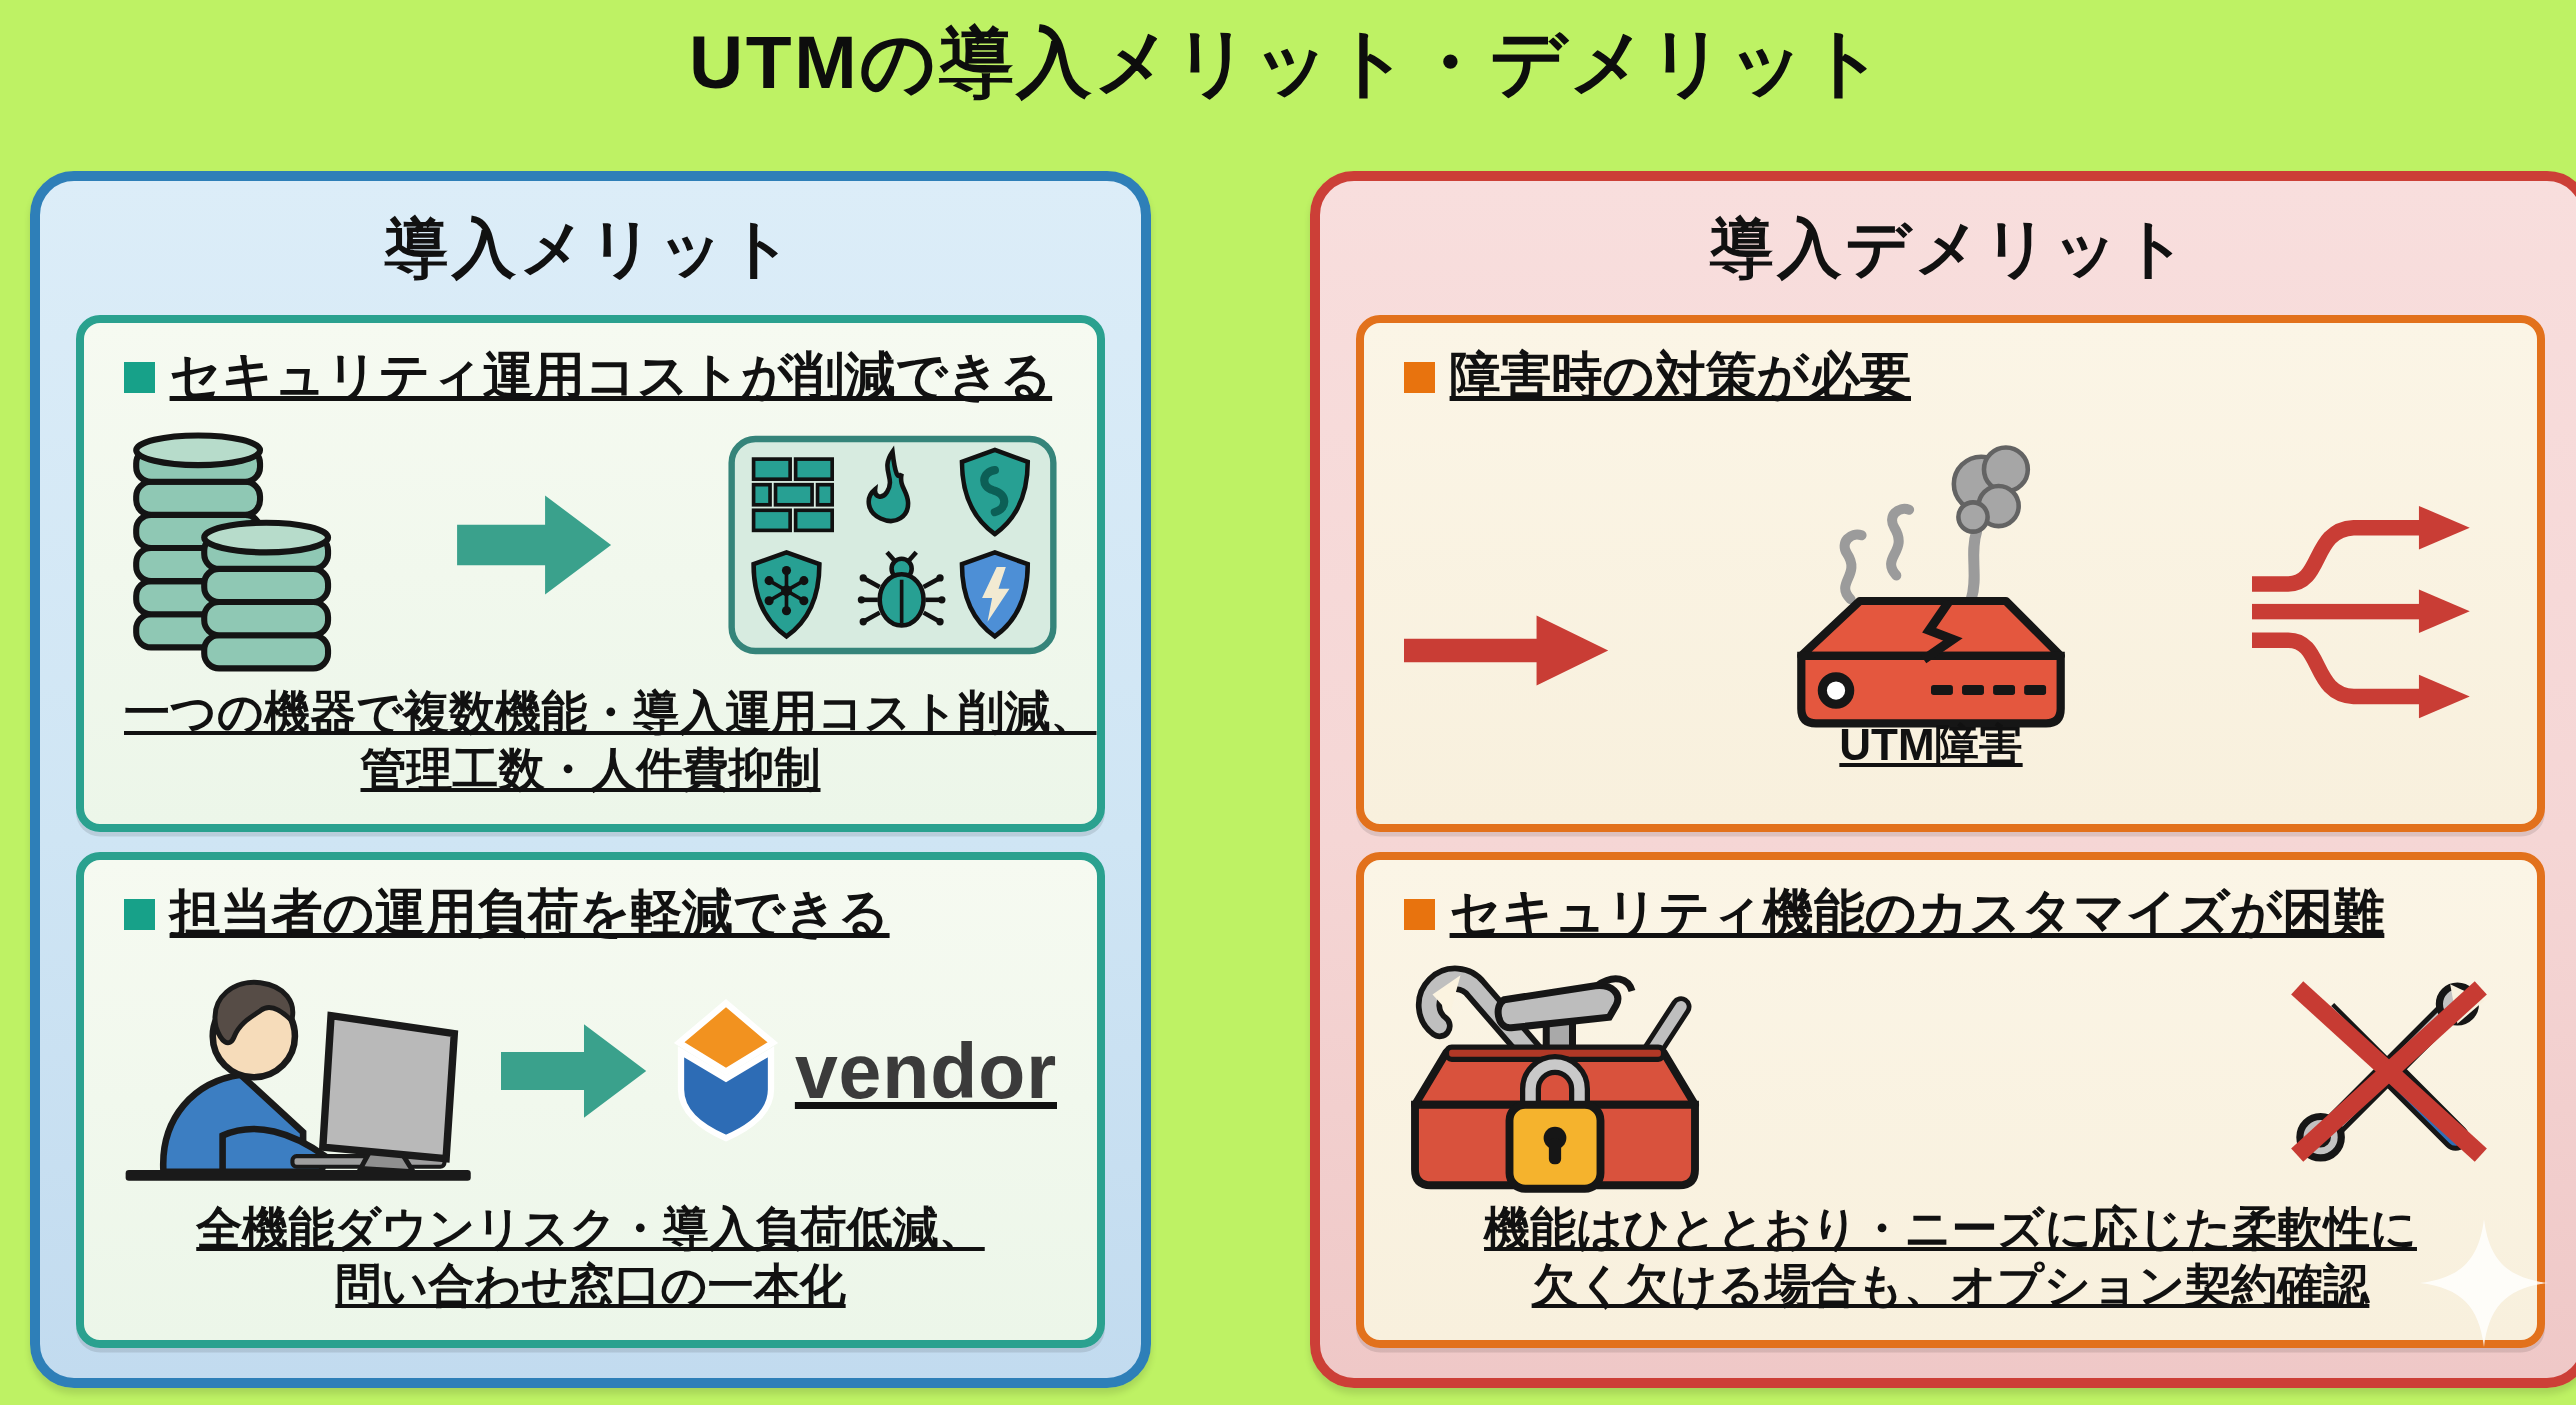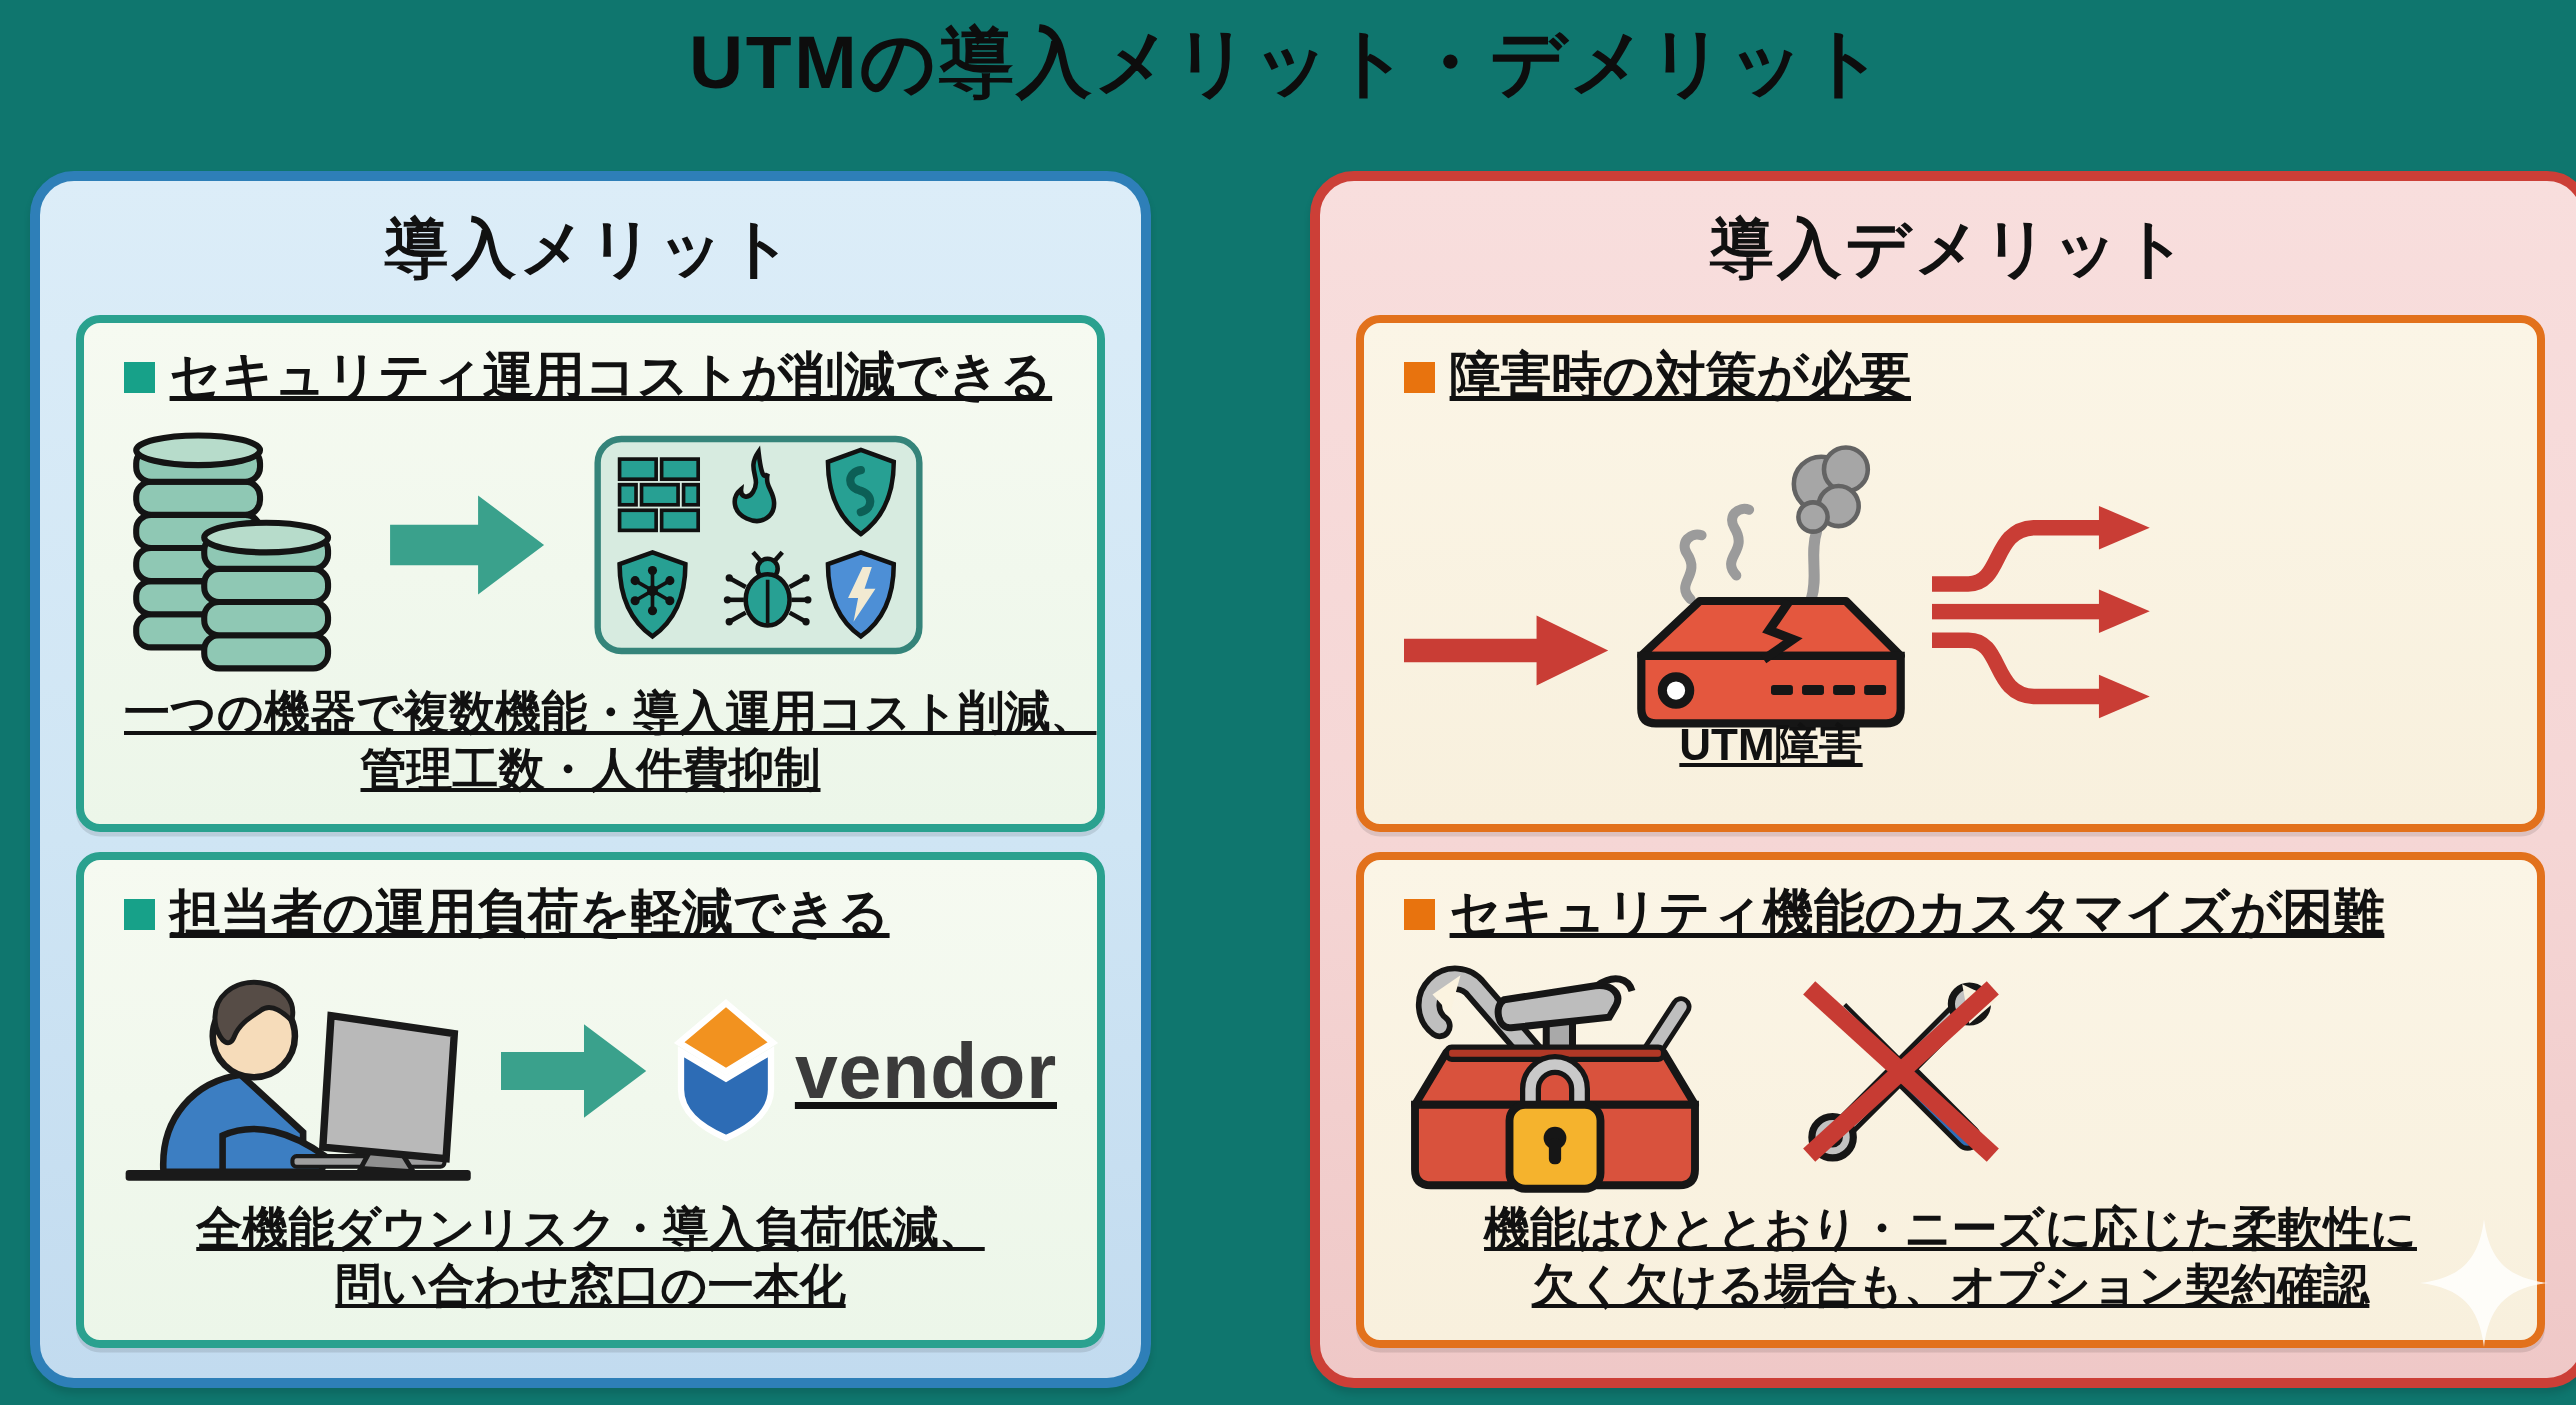--- a/index.html
+++ b/index.html
@@ -1,18 +1,18 @@
 <!DOCTYPE html>
 <html lang="ja" style="font-size:14.6px"><head>
 <meta charset="utf-8">
 <style>
   html,body{margin:0;padding:0;background:#fbfaf7;}
   *{box-sizing:border-box;}
   body{font-family:"Liberation Sans","DejaVu Sans",sans-serif;font-weight:bold;color:#111;}
-  .stage{position:relative;width:2576px;height:1405px;background:#0f766e;overflow:hidden;}
+  .stage{position:relative;width:2576px;height:1405px;background:#bef264;overflow:hidden;}
 
   .title{position:absolute;top:12.8px;left:0;width:100%;text-align:center;
          font-size:75px;letter-spacing:2.7px;color:#0d0d0d;}
 
   .panel{position:absolute;top:171px;height:1217px;border-radius:44px;
          display:flex;flex-direction:column;box-shadow:0 5.5px 7.3px rgba(0,0,0,.12);}
   .panel.merit{left:30px;width:1121px;border:10px solid #2e7fb8;
          background:linear-gradient(180deg,#dcedf8 0%,#cfe5f4 55%,#c2dbef 100%);}
   .panel.demerit{left:1310px;width:1281px;border:10px solid #cc3f37;
          background:linear-gradient(180deg,#f8dedd 0%,#f5d6d5 55%,#efc8c7 100%);}
@@ -26,21 +26,21 @@
   .demerit .card{border:8.2px solid #e2711c;background:linear-gradient(180deg,#fbf5e6,#f8f0dd);}
   .card.first{height:517px;}
   .card.second{flex:1;margin-bottom:30px;margin-top:20px;}
 
   .card-heading{display:flex;align-items:flex-start;gap:14.6px;white-space:nowrap;}
   .bullet{width:31px;height:31px;margin-top:14.6px;flex:none;}
   .bullet.teal{background:#17a189;}
   .bullet.orange{background:#e8730e;}
   .heading-text{font-size:51px;line-height:1.15;}
 
-  .illustration{flex:1;display:flex;align-items:center;justify-content:flex-start;}
+  .illustration{flex:1;display:flex;align-items:center;justify-content:space-between;}
   .illustration.gap-lg{gap:48px;}
   .illustration.gap-md{gap:24px;}
   .illustration.gap-xl{gap:87px;}
 
   .caption{text-align:center;font-size:46px;line-height:1.24;white-space:nowrap;}
 
   .vendor-lockup{display:flex;align-items:center;gap:14.6px;}
   .vendor-word{font-size:77px;color:#3b3b3b;letter-spacing:0.9px;}
 
   .device-col{display:flex;flex-direction:column;align-items:center;}

